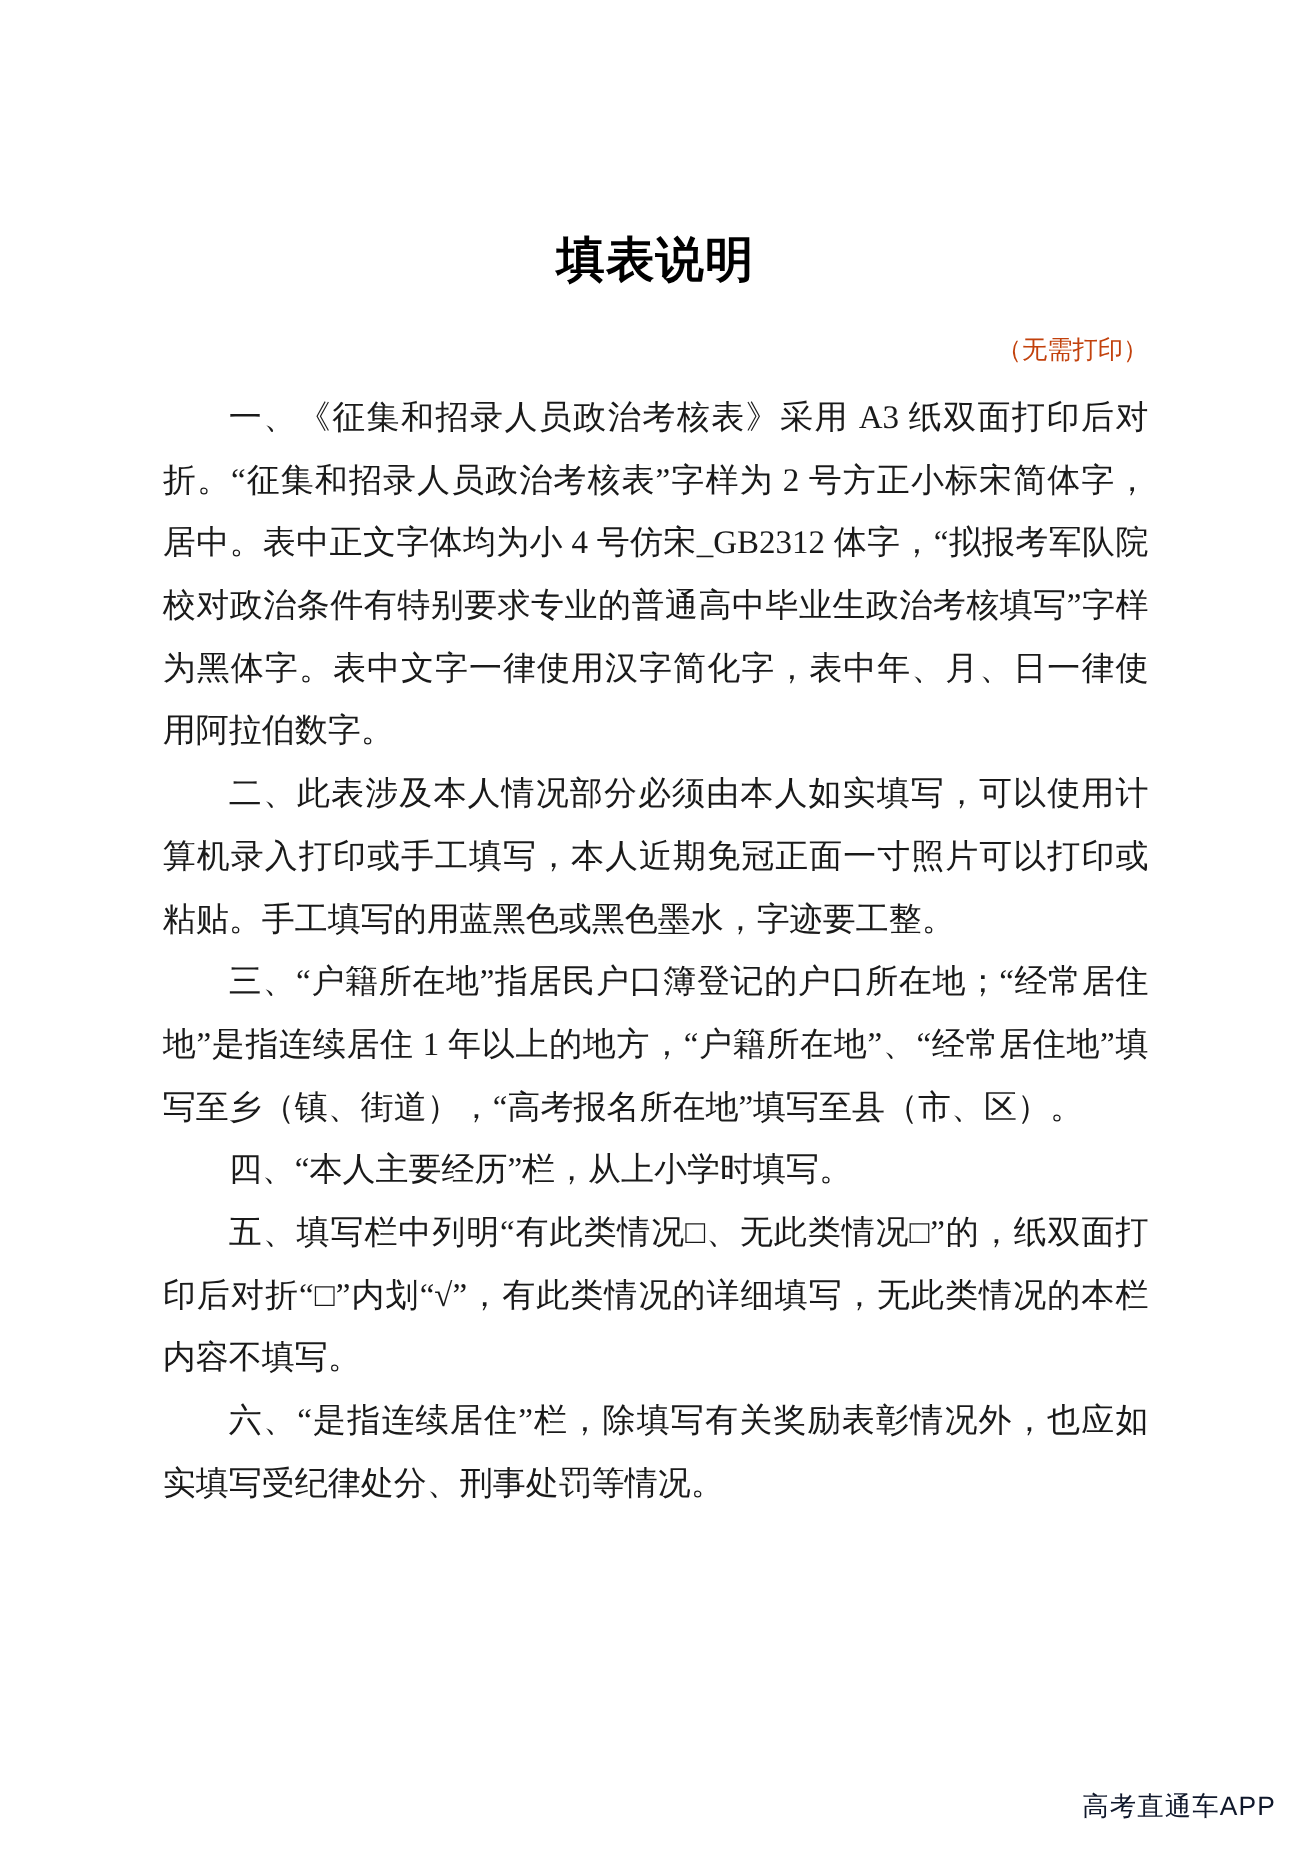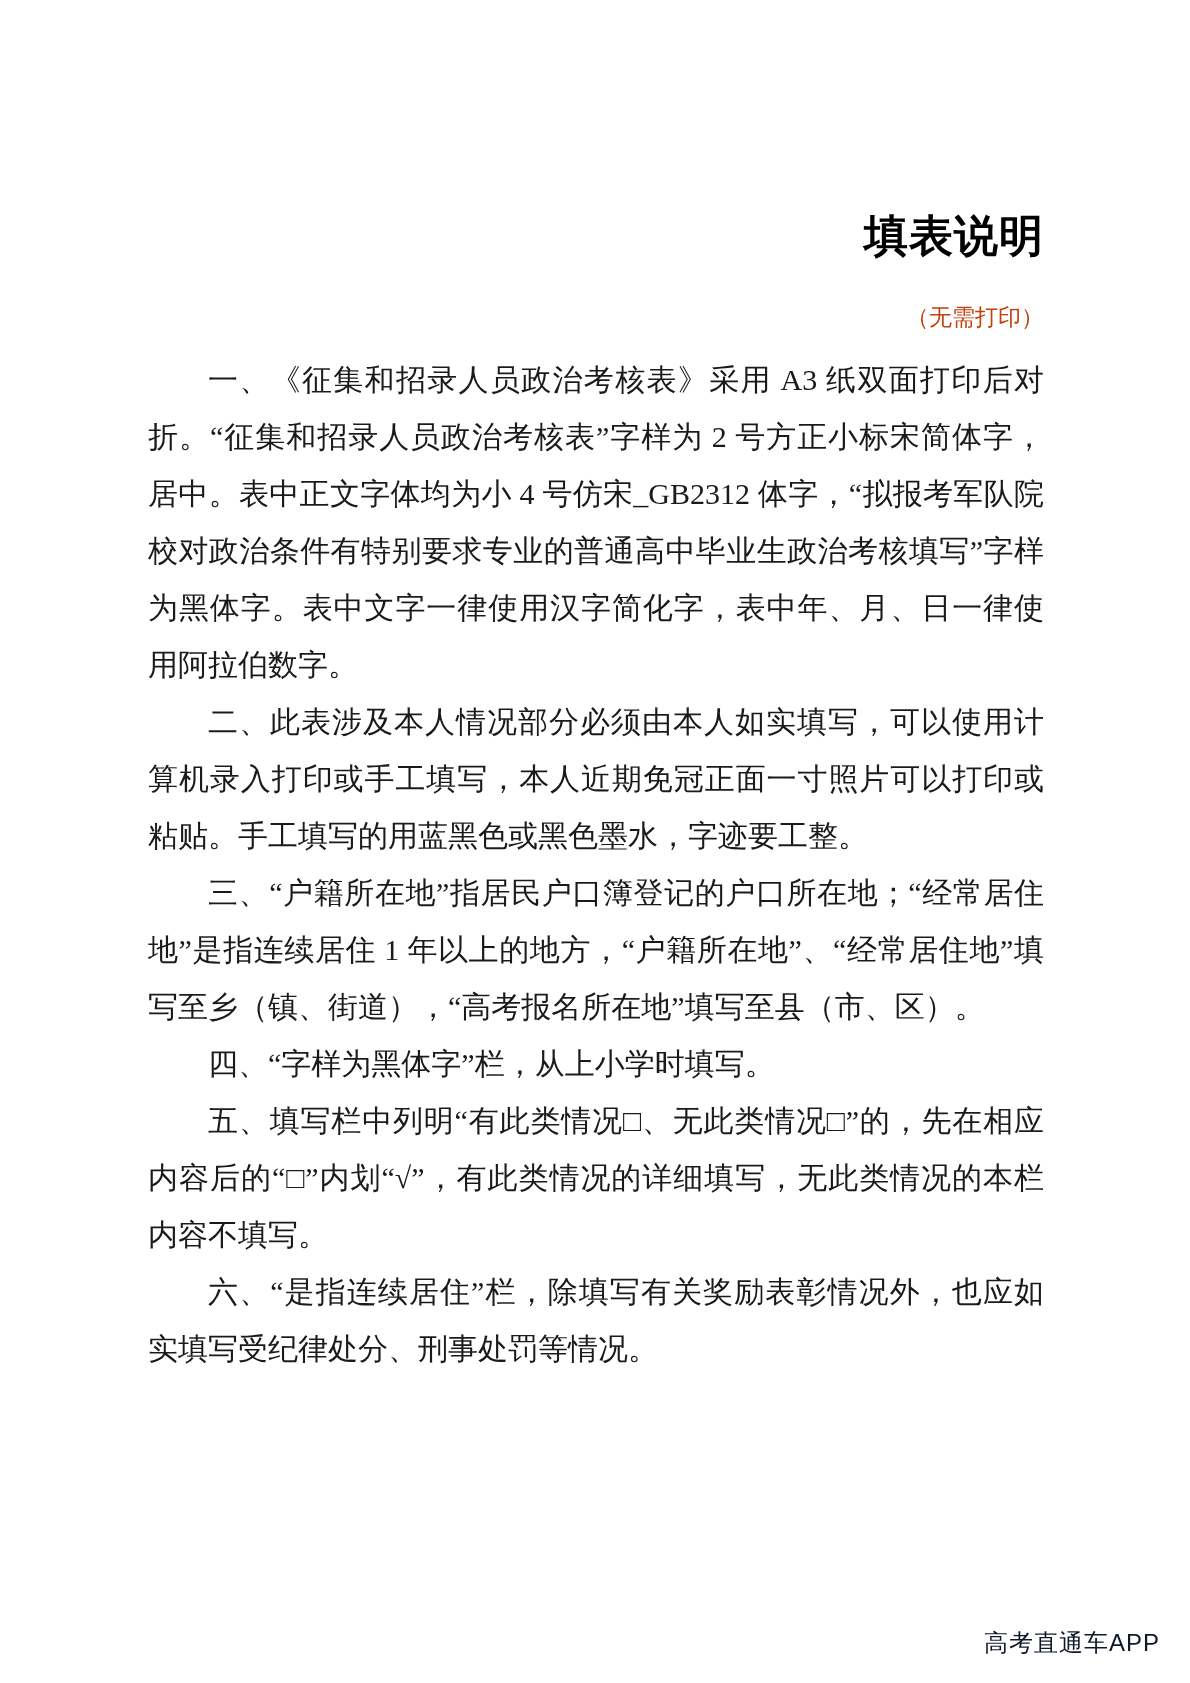--- a/index.html
+++ b/index.html
@@ -17,21 +17,21 @@
   }
   .page {
     box-sizing: border-box;
     width: 100%;
     height: 100%;
     padding: 212px 146px 0 148px;
     position: relative;
   }
   .doc-title {
     margin: 0;
-    text-align: right;
+    text-align: center;
     font-size: 44px;
     line-height: 50px;
     font-weight: 700;
     color: #000000;
     letter-spacing: 1px;
   }
   .doc-subtitle {
     margin: 38px 0 0 0;
     text-align: right;
     font-size: 23px;
@@ -67,20 +67,20 @@
 <div class="page">
 
   <h1 class="doc-title">填表说明</h1>
 
   <div class="doc-subtitle">（无需打印）</div>
 
   <div class="doc-body">
     <p class="para">一、《征集和招录人员政治考核表》采用 A3 纸双面打印后对折。“征集和招录人员政治考核表”字样为 2 号方正小标宋简体字，居中。表中正文字体均为小 4 号仿宋_GB2312 体字，“拟报考军队院校对政治条件有特别要求专业的普通高中毕业生政治考核填写”字样为黑体字。表中文字一律使用汉字简化字，表中年、月、日一律使用阿拉伯数字。</p>
     <p class="para">二、此表涉及本人情况部分必须由本人如实填写，可以使用计算机录入打印或手工填写，本人近期免冠正面一寸照片可以打印或粘贴。手工填写的用蓝黑色或黑色墨水，字迹要工整。</p>
     <p class="para">三、“户籍所在地”指居民户口簿登记的户口所在地；“经常居住地”是指连续居住 1 年以上的地方，“户籍所在地”、“经常居住地”填写至乡（镇、街道），“高考报名所在地”填写至县（市、区）。</p>
-    <p class="para">四、“字样为黑体字”栏，从上小学时填写。</p>
-    <p class="para">五、填写栏中列明“有此类情况□、无此类情况□”的，先在相应内容后的“□”内划“√”，有此类情况的详细填写，无此类情况的本栏内容不填写。</p>
+    <p class="para">四、“本人主要经历”栏，从上小学时填写。</p>
+    <p class="para">五、填写栏中列明“有此类情况□、无此类情况□”的，纸双面打印后对折“□”内划“√”，有此类情况的详细填写，无此类情况的本栏内容不填写。</p>
     <p class="para">六、“是指连续居住”栏，除填写有关奖励表彰情况外，也应如实填写受纪律处分、刑事处罚等情况。</p>
   </div>
 
   <div class="watermark">高考直通车APP</div>
 
 </div>
 
 </body></html>

